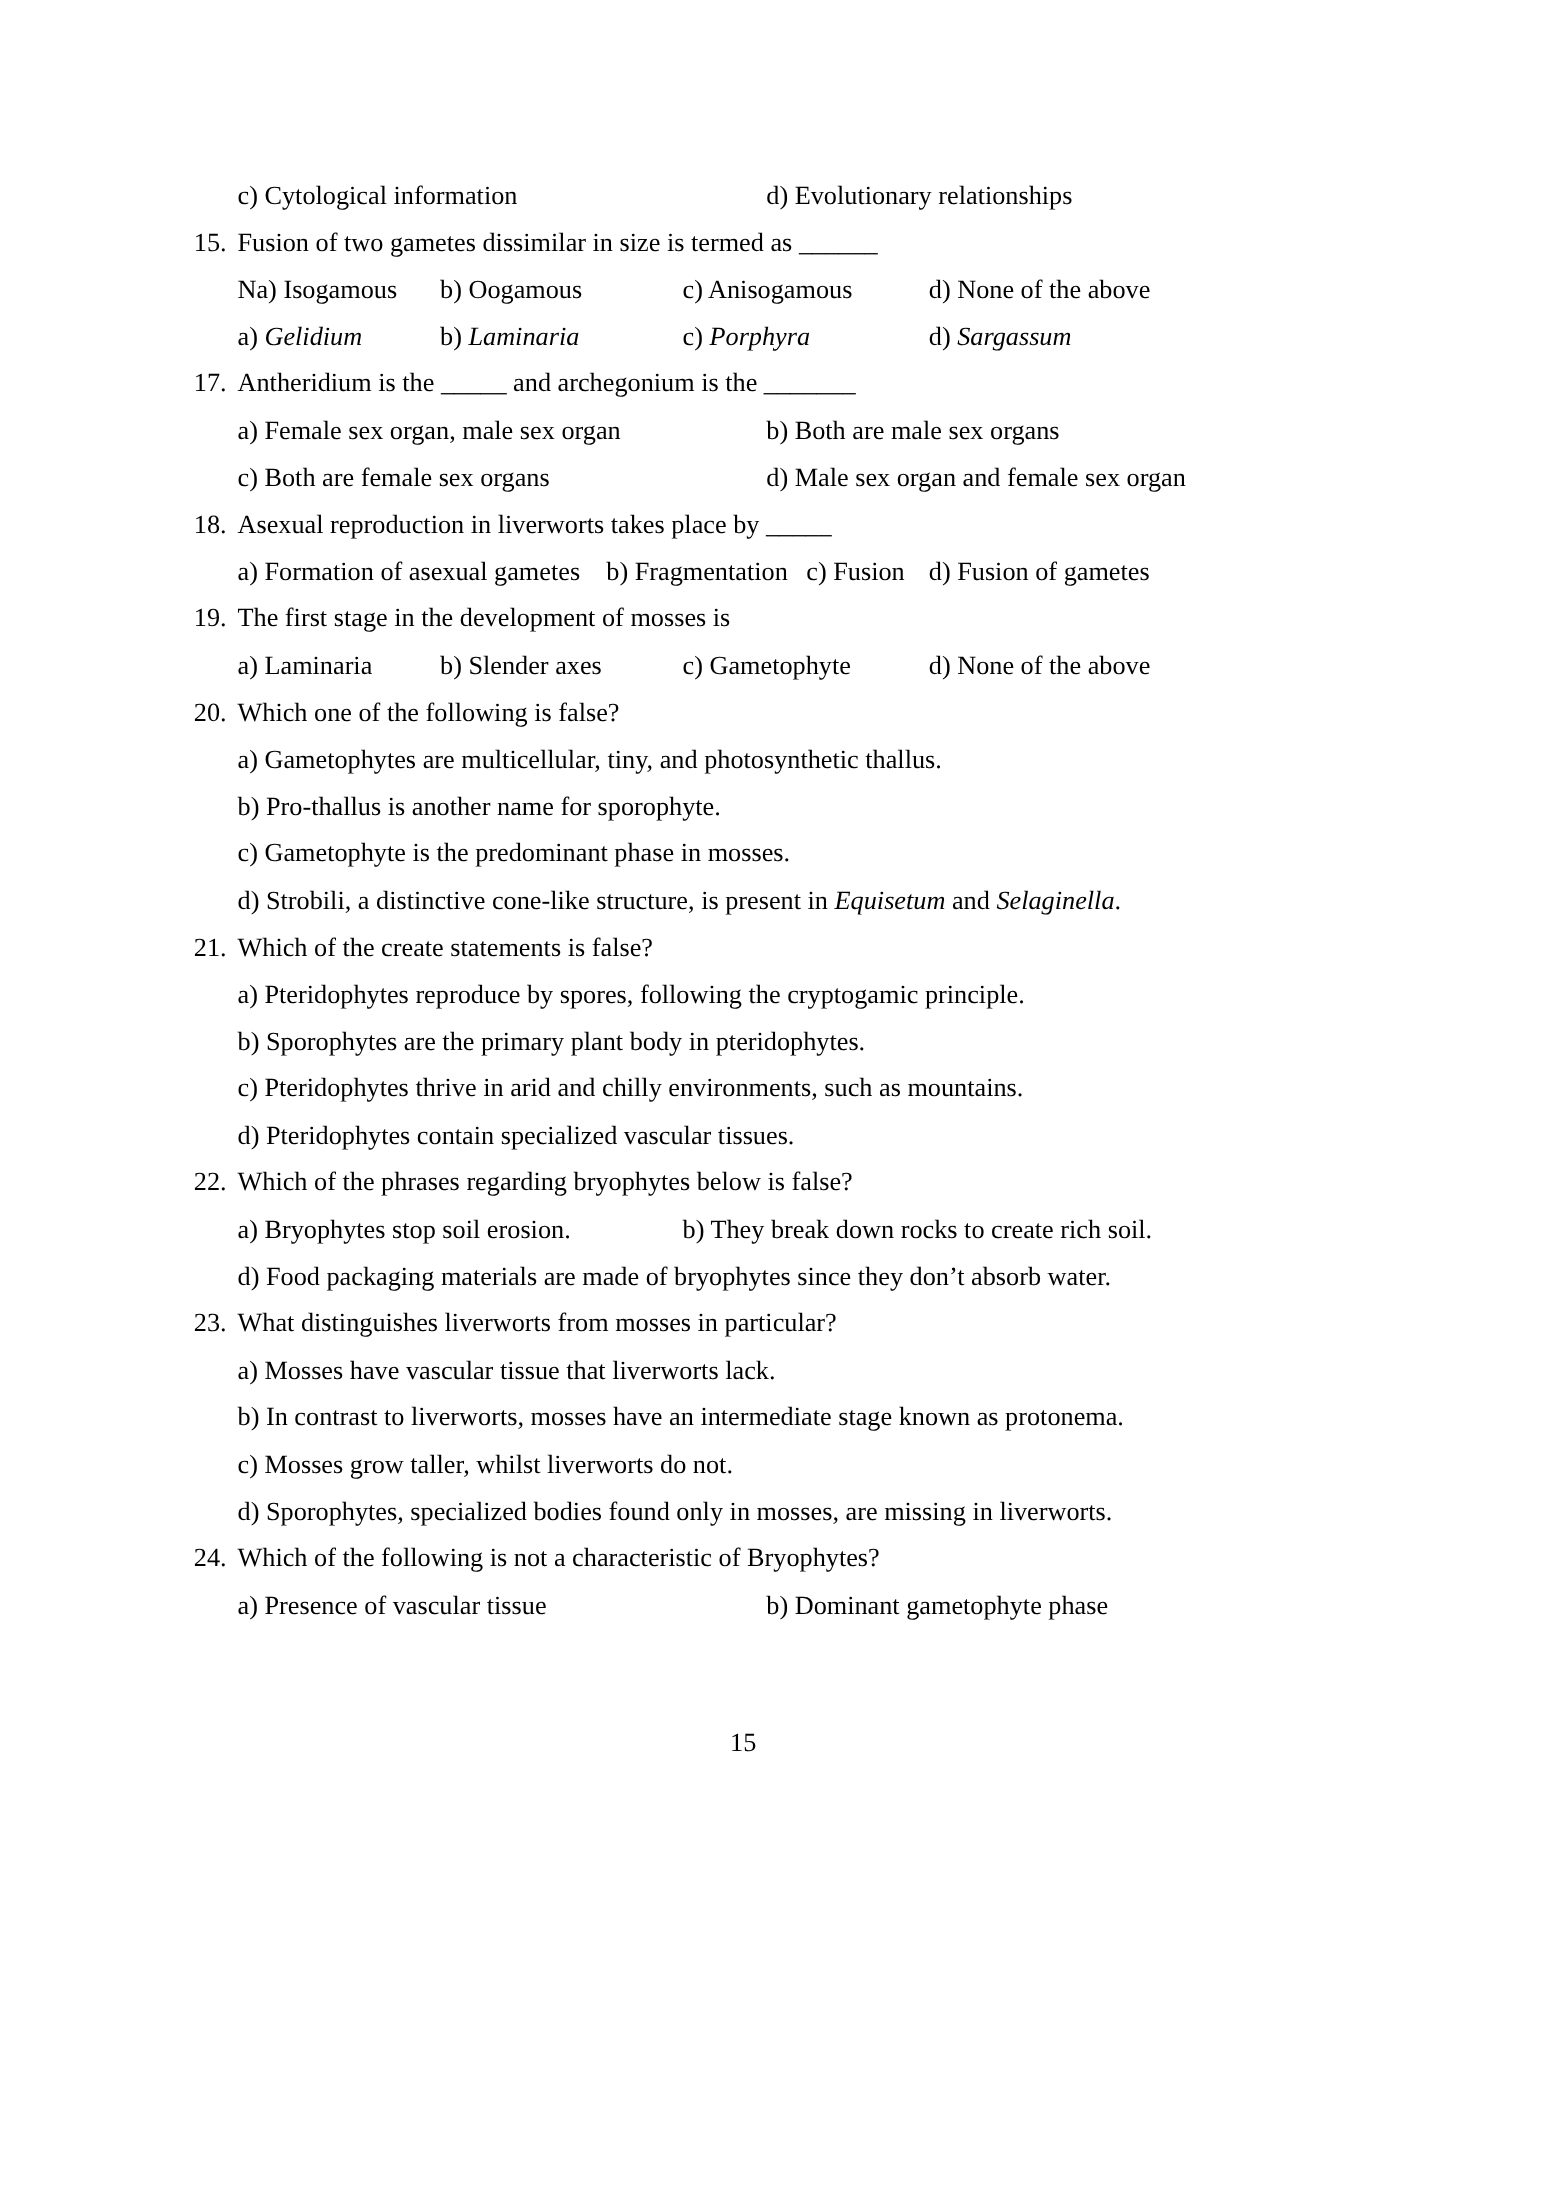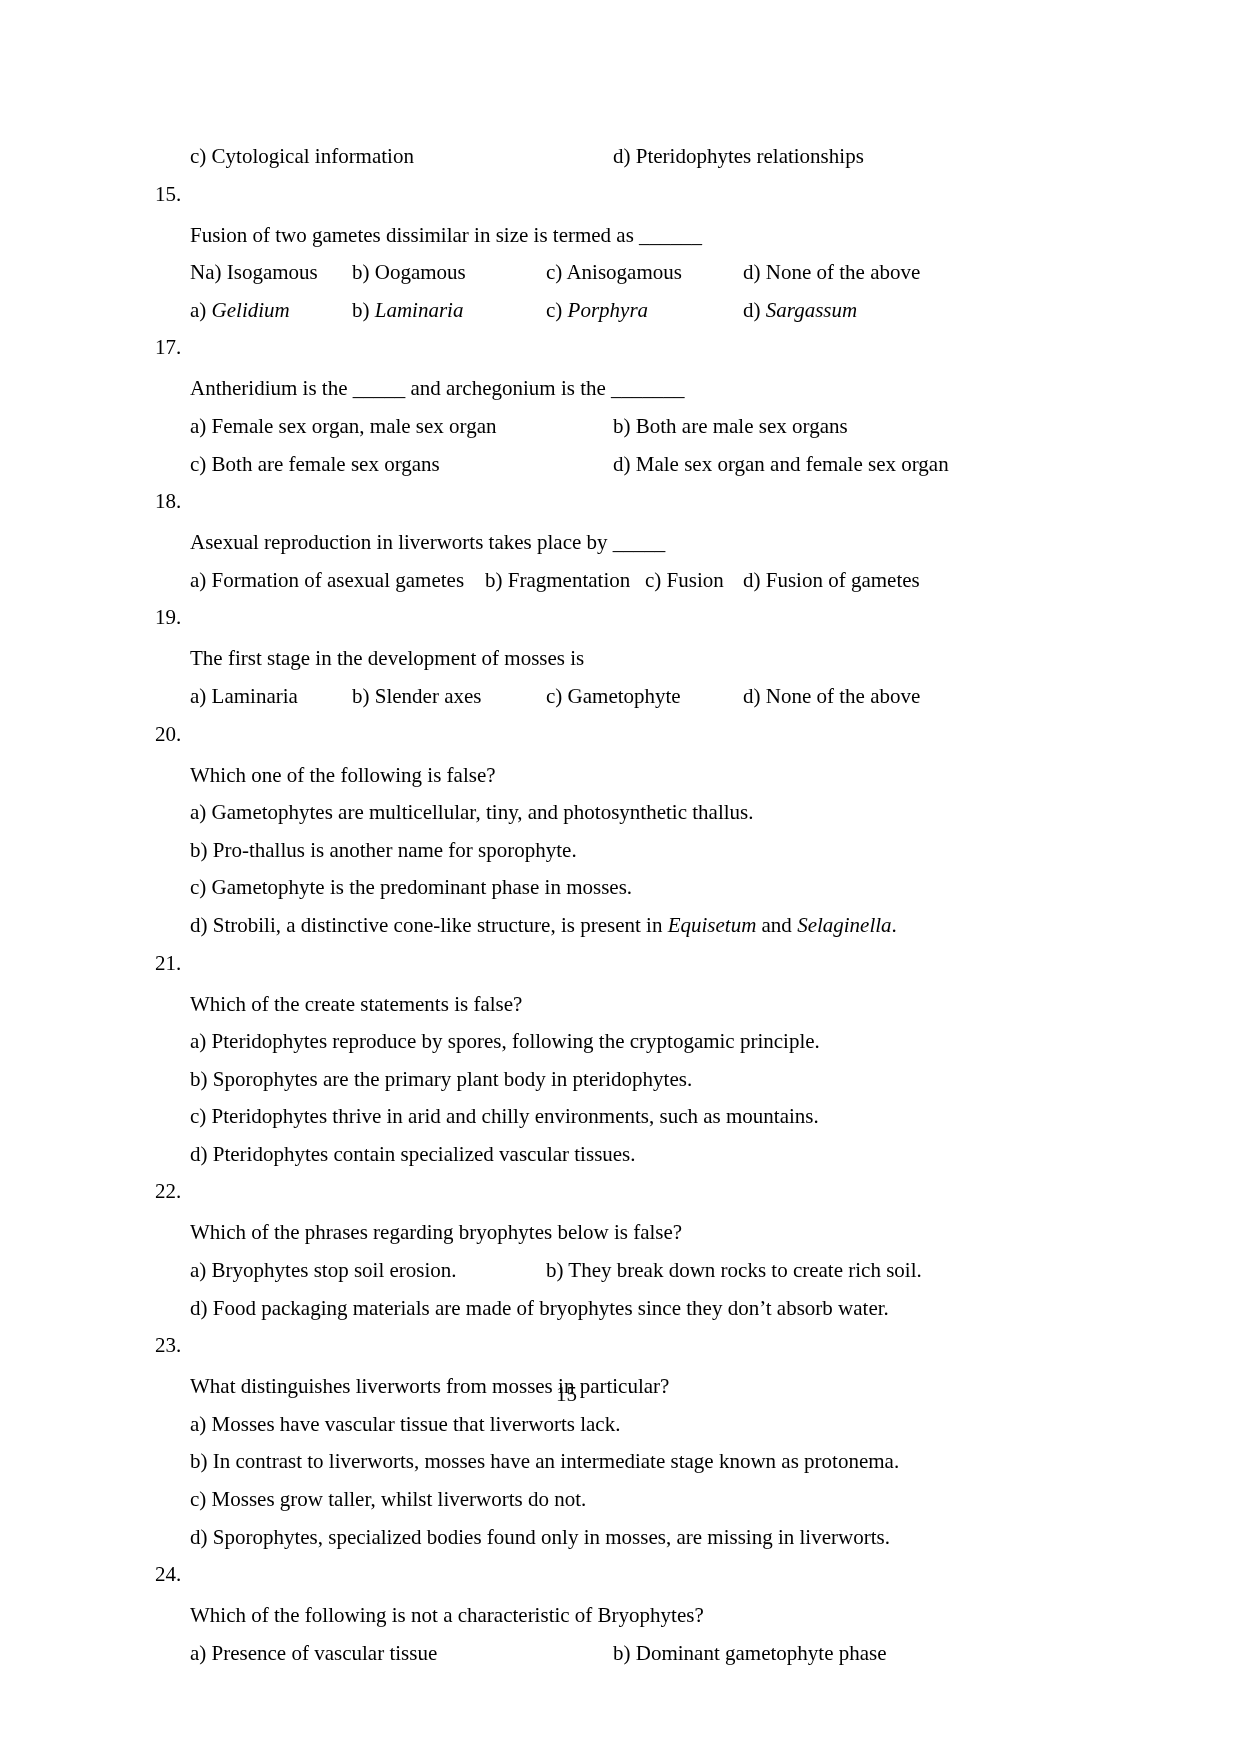--- a/index.html
+++ b/index.html
@@ -30,21 +30,20 @@
   .question {
     display: flex;
   }
   .qnum {
     display: inline-block;
     width: 35px;
     flex: 0 0 35px;
   }
   .qtext {
     display: inline-block;
-    margin-top: 41px;
   }
   .options {
     display: flex;
     padding-left: 35px;
   }
   .cell {
     display: inline-block;
   }
   .layout-four .cell:nth-child(1) { width: 162px; flex: 0 0 162px; }
   .layout-four .cell:nth-child(2) { width: 194px; flex: 0 0 194px; }
@@ -58,31 +57,32 @@
   .layout-flow .cell:nth-child(2) { width: 160px; flex: 0 0 160px; }
   .layout-flow .cell:nth-child(3) { width: 98px;  flex: 0 0 98px; }
 
   .page-number {
     position: absolute;
     top: 1382px;
     left: 0;
     width: 1133px;
     text-align: center;
     font-size: 21px;
+    padding-left: 28px;
   }
   i { font-style: italic; }
 </style>
 </head>
 <body>
 
 <div class="page">
   <div class="content">
       <div class="line options layout-two">
         <span class="cell">c) Cytological information</span>
-        <span class="cell">d) Pteridophytes relationships</span>
+        <span class="cell">d) Evolutionary relationships</span>
       </div>
       <div class="line question">
         <span class="qnum">15.</span>
         <span class="qtext">Fusion of two gametes dissimilar in size is termed as ______</span>
       </div>
       <div class="line options layout-four">
         <span class="cell">Na) Isogamous</span>
         <span class="cell">b) Oogamous</span>
         <span class="cell">c) Anisogamous</span>
         <span class="cell">d) None of the above</span>

